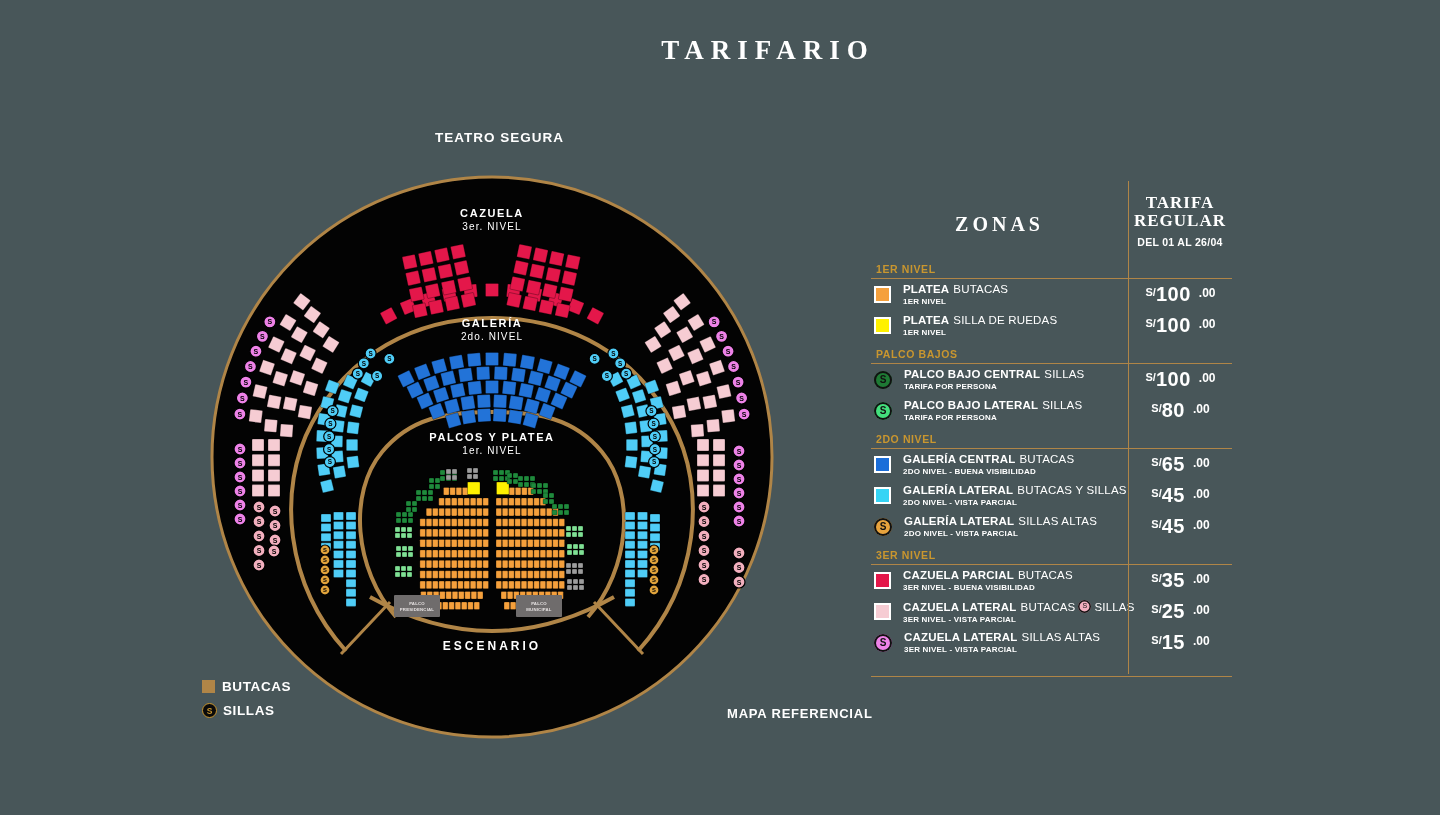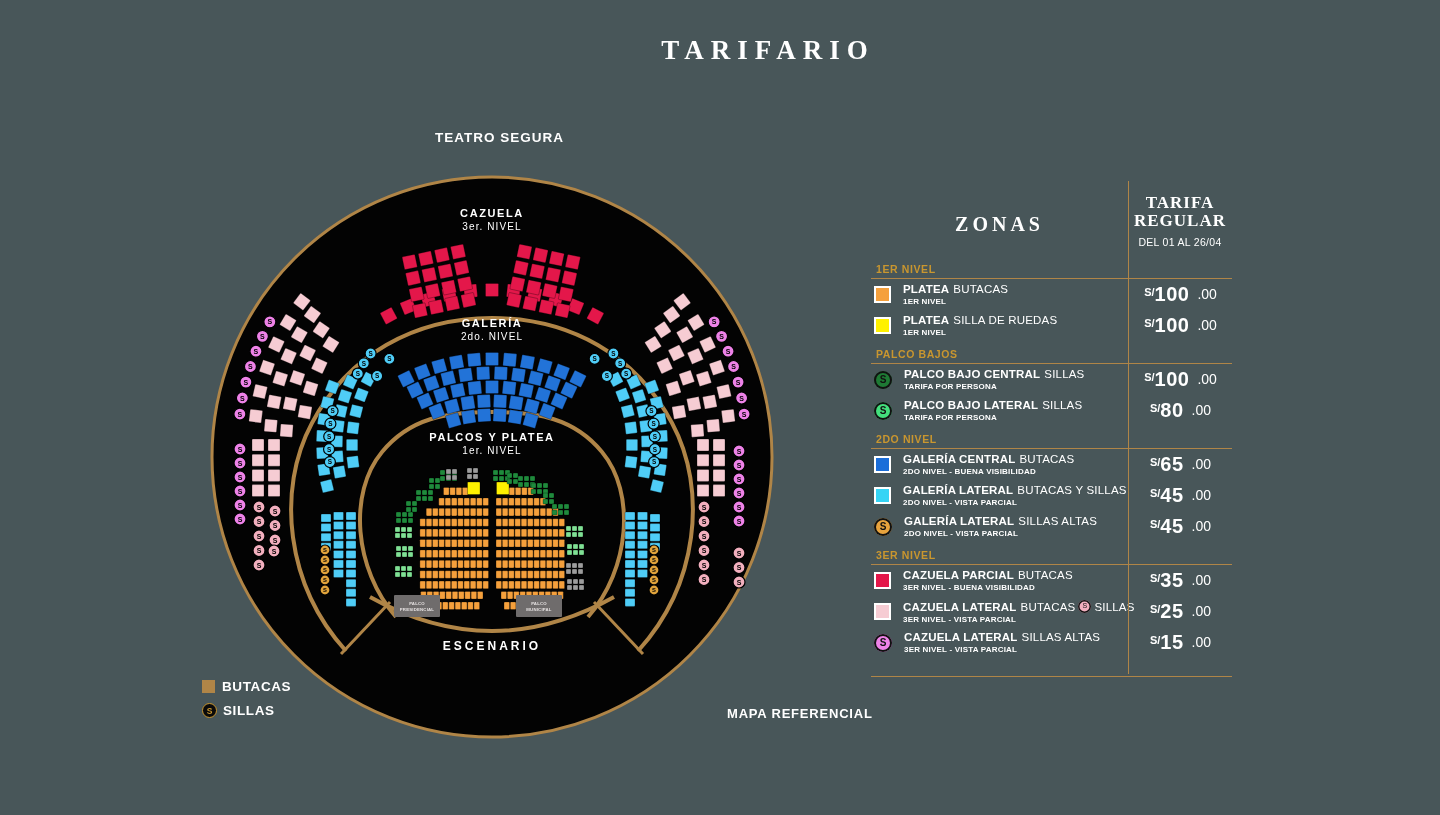--- a/index.html
+++ b/index.html
@@ -50,21 +50,21 @@
   .zonas {
     position:absolute; left:0; width:257px; top:33px; text-align:center;
     font-family:"Liberation Serif", serif; font-weight:bold;
     font-size:20px; letter-spacing:4px;
   }
   .t-right { position:absolute; left:257px; width:104px; top:14px; text-align:center; }
   .tarifa {
     font-family:"Liberation Serif", serif; font-weight:bold;
     font-size:17px; line-height:18px; letter-spacing:1px;
   }
-  .dates { margin-top:6px; font-size:10.5px; font-weight:normal; letter-spacing:.3px; }
+  .dates { margin-top:6px; font-size:10.5px; font-weight:bold; letter-spacing:.3px; }
 
   .sec-head {
     margin-top:7px; padding-bottom:3px; padding-left:5px;
     border-bottom:1.5px solid #B08547;
     color:#C9962F; font-weight:bold; font-size:10.5px; letter-spacing:.6px;
   }
   .z-row { height:31px; display:flex; align-items:center; padding-left:3px; }
   .z-icon-sq { width:17px; height:17px; border:2px solid #fff; flex:none; }
   .z-icon-s {
     width:18px; height:18px; border-radius:50%; flex:none;
@@ -79,21 +79,21 @@
   .z-inline-s {
     width:13px; height:13px; border-radius:50%; margin:0 3px; flex:none;
     box-shadow:inset 0 0 0 1.5px #111;
     display:inline-flex; align-items:center; justify-content:center;
     font-size:7px; font-weight:bold; color:#111;
   }
   .z-sub { font-size:8px; font-weight:bold; letter-spacing:.2px; margin-top:2px; }
   .z-price { margin-left:auto; width:103px; display:flex; justify-content:center; align-items:flex-start; }
   .z-price .cur { font-size:11px; font-weight:bold; margin-top:1px; }
   .z-price .amt { font-size:20px; font-weight:bold; line-height:19px; letter-spacing:.5px; }
-  .z-price .cents { font-size:14px; font-weight:normal; margin-top:1px;margin-left:8px; }
+  .z-price .cents { font-size:12px; font-weight:bold; margin-top:1px;margin-left:8px; }
 </style>
 </head>
 <body>
 
 <div class="title">TARIFARIO</div>
 
 <div class="venue-label">TEATRO SEGURA</div>
 
 <div id="map-wrap">
   <svg id="map-svg" width="585" height="585" viewBox="0 0 585 585">

